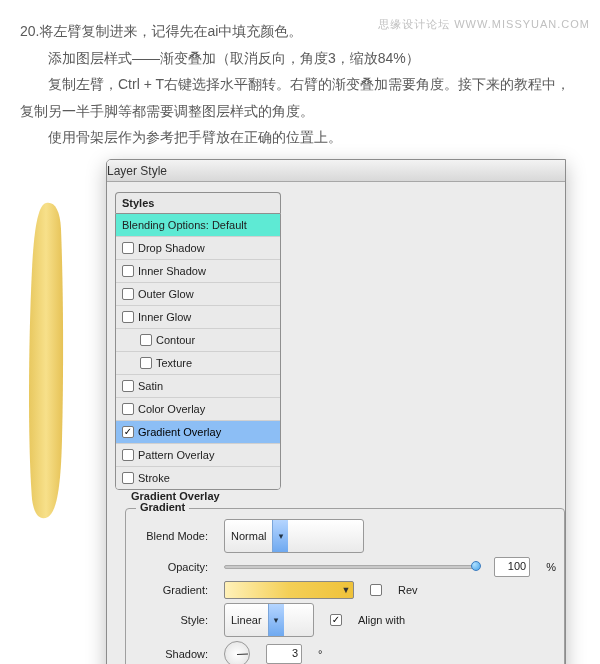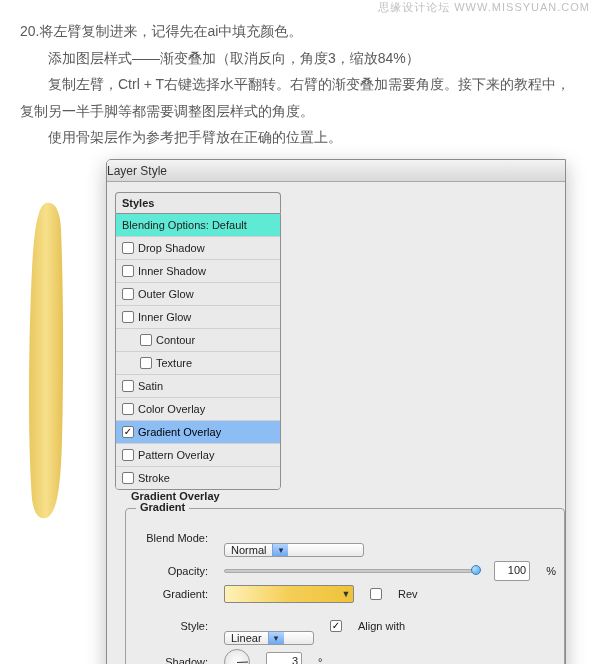--- a/index.html
+++ b/index.html
@@ -7,21 +7,21 @@
     font-family: "Microsoft YaHei", "SimSun", sans-serif;
     font-size: 14px;
     color: #333;
     background: #fff;
     width: 600px;
     height: 664px;
     position: relative;
   }
   .watermark {
     position: absolute;
-    top: 0;
+    top: 17px;
     right: 10px;
     font-size: 11px;
     color: #c0c0c0;
     letter-spacing: 1px;
     margin-left: 34px;
   }
   .article {
     padding: 18px 20px 0 20px;
     line-height: 1.9;
     color: #5a5a5a;
@@ -140,27 +140,27 @@
     margin: 4px 0;
     gap: 16px;
   }
   .form-row .lbl {
     width: 74px;
     text-align: right;
     flex-shrink: 0;
   }
   .select {
     display: inline-flex;
+    align-items: center;
     border: 1px solid #999;
     border-radius: 3px;
     background: linear-gradient(#fff,#eaeaea);
-    height: 14px;
+    height: 34px;
     font-size: 11px;
     overflow: hidden;
-    margin-top: 24px;
   }
   .select .sel-text { padding: 0 6px; }
   .select .sel-btn {
     width: 16px;
     background: linear-gradient(#b5d5ff,#6fa9f0);
     border-left: 1px solid #7aa5da;
     display: flex;
     align-items: center;
     justify-content: center;
     color: #234;

